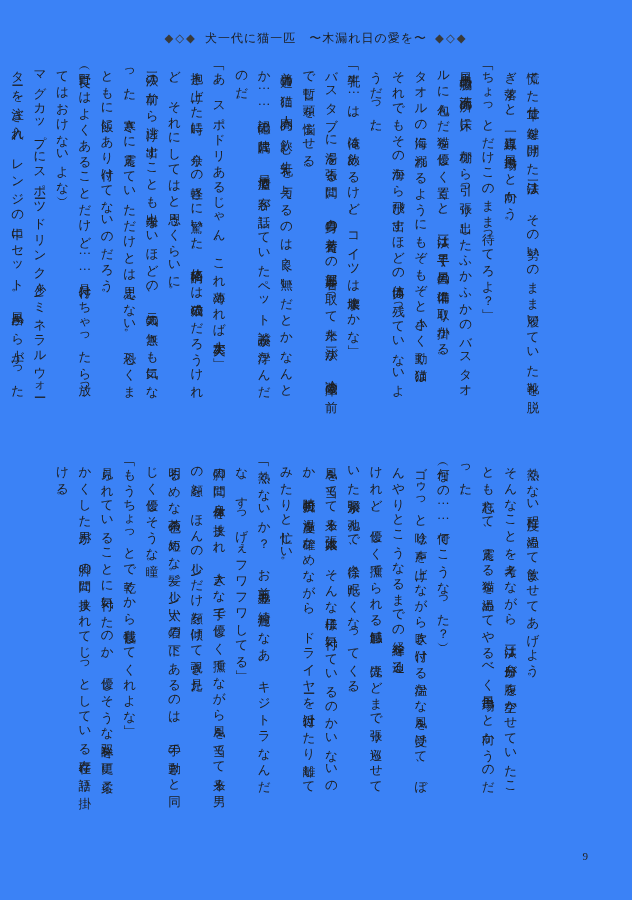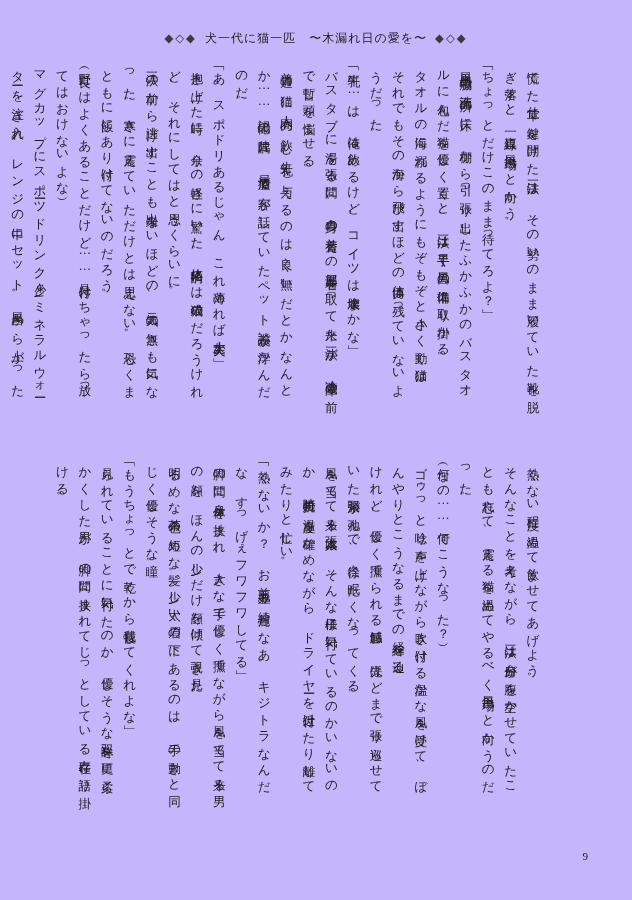--- a/index.html
+++ b/index.html
@@ -8,21 +8,21 @@
     background: #ffffff;
   }
   body {
     font-family: "Liberation Serif", "DejaVu Serif", serif;
     color: #1a1a1a;
   }
   #page {
     position: relative;
     width: 632px;
     height: 900px;
-    background: #c4b5fd;
+    background: #3b82f6;
     overflow: hidden;
     box-sizing: border-box;
   }
 
   
   #header-band {
     position: absolute;
     left: 0;
     top: 30px;
     width: 632px;

